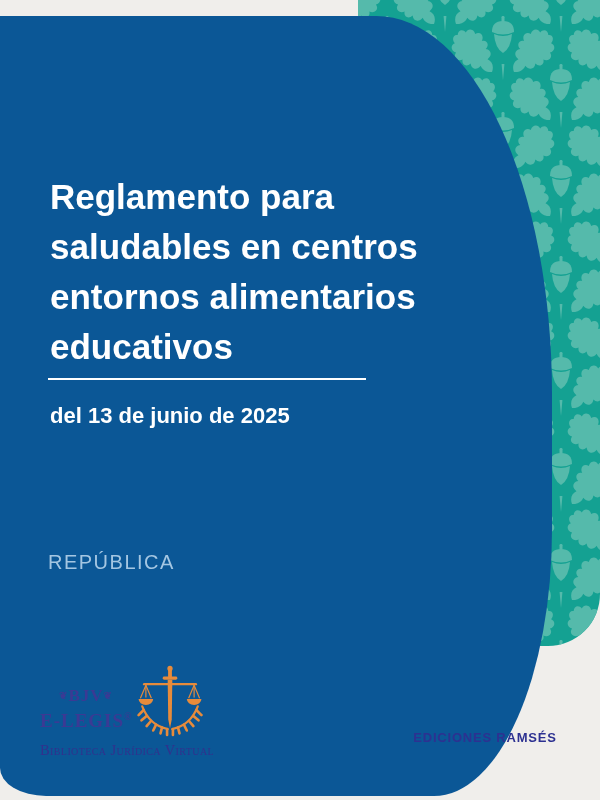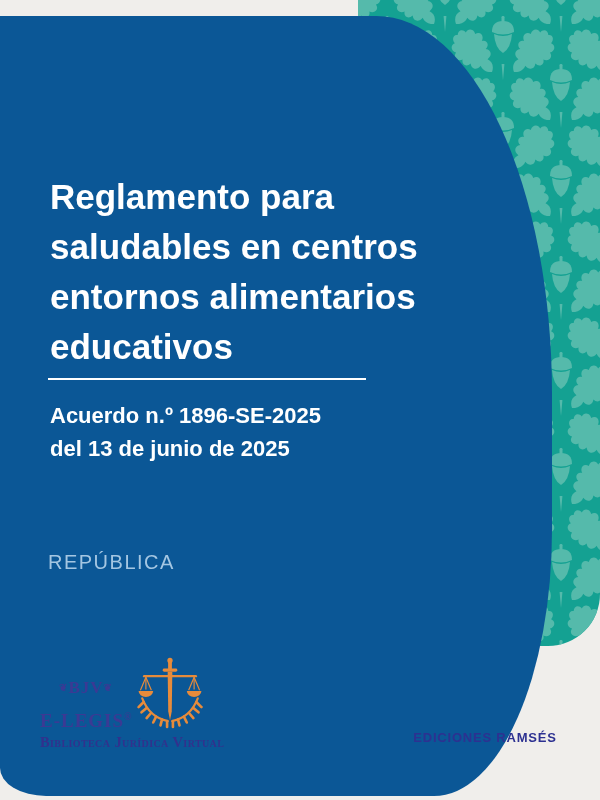--- a/index.html
+++ b/index.html
@@ -52,49 +52,49 @@
     font-weight:normal;color:#A4C6E2;
     letter-spacing:1.5px;
   }
   .country span{display:block;white-space:nowrap;}
   
   .footer{
     position:absolute;left:0;top:648px;
     width:600px;height:152px;
   }
   .logo-block{
-    position:absolute;left:40px;top:8px;
+    position:absolute;left:40px;top:16px;
     width:170px;
   }
   .logo-top{
     display:flex;align-items:flex-start;
   }
   .logo-texts{
     width:92px;padding-top:22px;
     text-align:center;
     color:#3B3A94;
     font-family:"Liberation Serif", serif;
   }
   .bjv-line{
     font-size:17px;font-weight:bold;letter-spacing:1px;
     white-space:nowrap;
   }
   .bjv-line .fleuron{font-size:10px;vertical-align:2px;}
   .elegis-line{
-    margin-top:12px;
+    margin-top:4px;
     font-size:19px;font-weight:bold;letter-spacing:1px;
     white-space:nowrap;
   }
   .elegis-line sup{font-size:10px;}
   .scales{width:76px;height:76px;flex:0 0 auto;}
   .logo-caption{
     margin-top:2px;
     font-family:"Liberation Serif", serif;
     font-variant:small-caps;
-    font-size:14.5px;font-weight:bold;
+    font-size:14.5px;font-weight:normal;
     color:#32318D;letter-spacing:0.4px;
     text-align:center;white-space:nowrap;
   }
   .publisher{
     position:absolute;left:400px;top:82px;
     width:170px;text-align:center;
     font-size:13px;font-weight:bold;
     letter-spacing:0.8px;color:#2D3191;
     white-space:nowrap;
   }
@@ -134,21 +134,20 @@
 
   <div class="blue-panel">
     <h1 class="title">
       <span>Reglamento para</span>
       <span>saludables en centros</span>
       <span>entornos alimentarios</span>
       <span>educativos</span>
     </h1>
     <div class="divider"></div>
     <div class="subtitle">
-      <span>Acuerdo n.º 1896-SE-2025</span>
       <span>del 13 de junio de 2025</span>
     </div>
     <div class="country">
       <span>REPÚBLICA</span>
     </div>
   </div>
 
   <div class="footer">
 
     <div class="logo-block">

